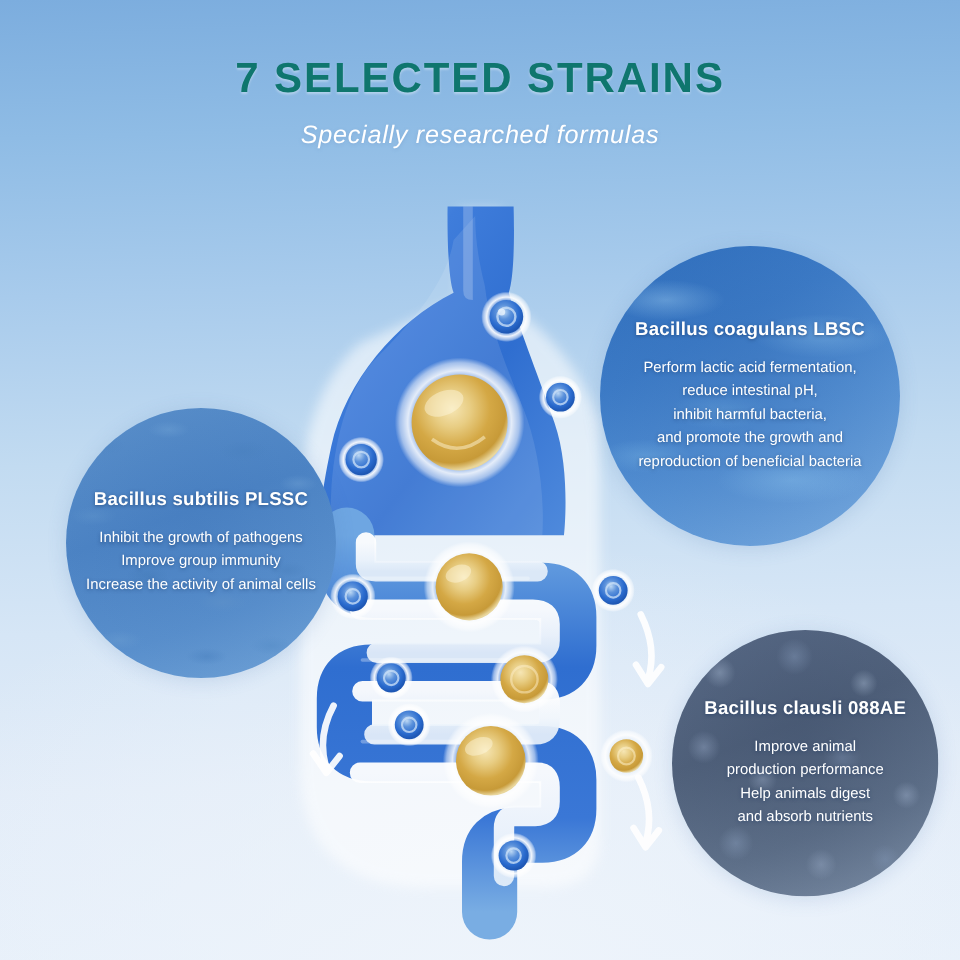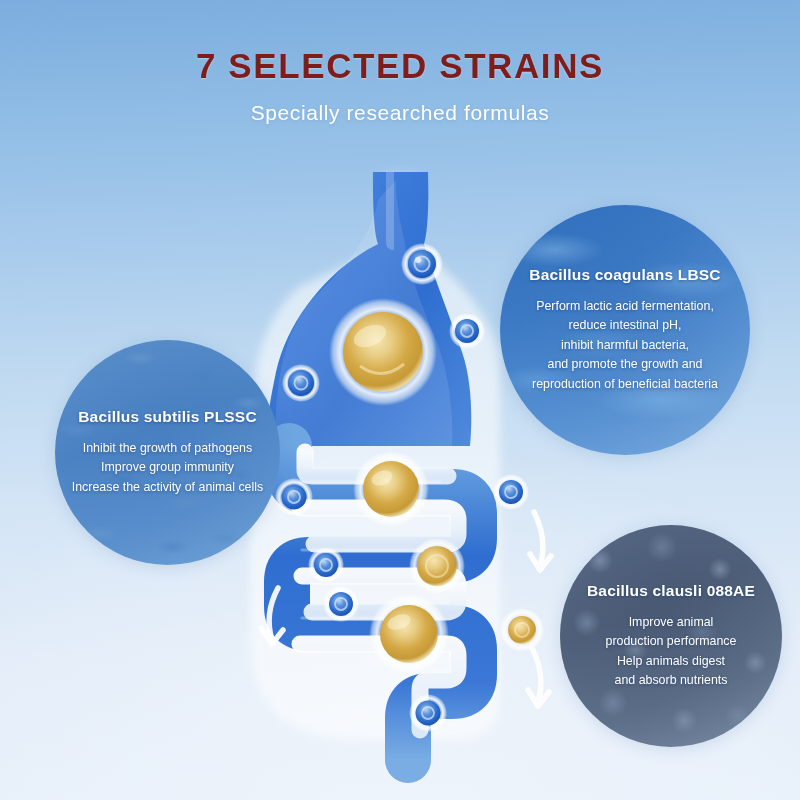--- a/index.html
+++ b/index.html
@@ -9,34 +9,35 @@
     position:relative;
     background:
       radial-gradient(ellipse 900px 620px at 50% 104%, #eef4fb 0%, rgba(238,244,251,0) 62%),
       linear-gradient(178deg, #7cadde 0%, #8fbce5 14%, #a8cbec 30%, #c2dbf1 47%, #d6e6f6 64%, #e2ecf8 80%, #e7f0fa 100%);
   }
   #stage { position:absolute; inset:0; }
 
   
   .title-block { position:absolute; left:0; right:0; top:42px; text-align:center; z-index:40; }
   .title-line {
-    color:#7f1d1d;
+    color:#0f766e;
     font-weight:bold;
     font-size:35px;
     letter-spacing:1.6px;
     line-height:47px;
     text-shadow:0 1px 2px rgba(255,255,255,.35);
   }
   .subtitle {
     margin-top:12px;
     color:#ffffff;
     font-size:21px;
     letter-spacing:.6px;
     font-weight:300;
     text-shadow:0 1px 3px rgba(110,150,200,.45);
+    font-style:italic;
   }
 
   
   .organ { position:absolute; left:0; top:0; width:800px; height:800px; z-index:10; }
 
   
   .info-circle {
     position:absolute;
     border-radius:50%;
     overflow:hidden;

